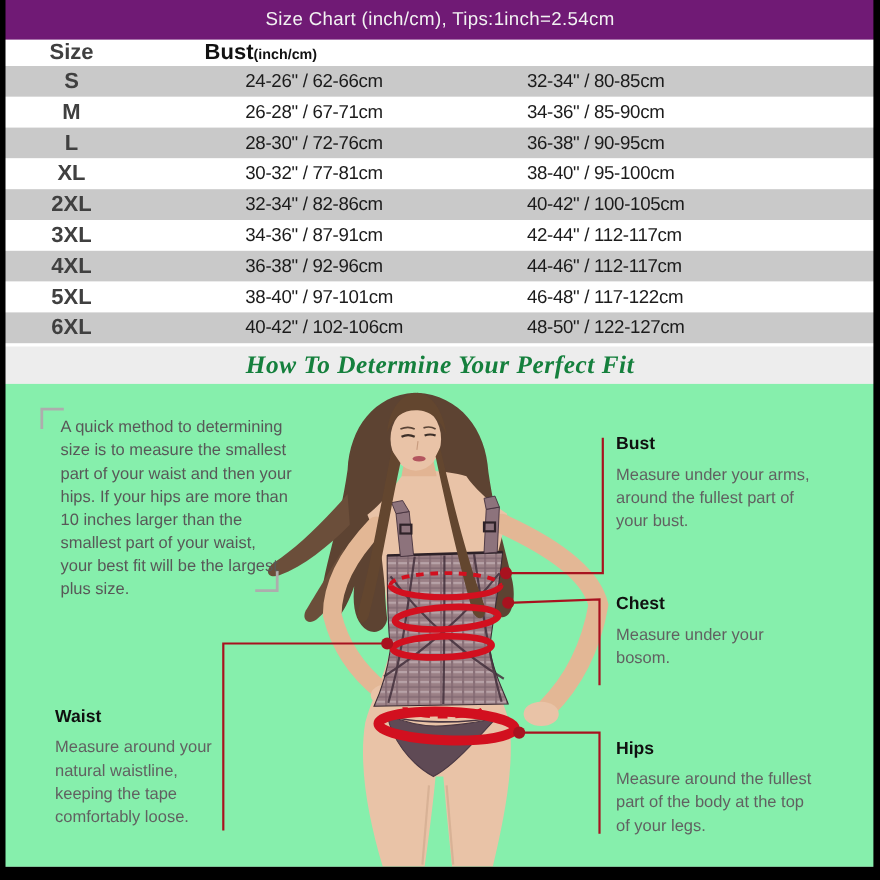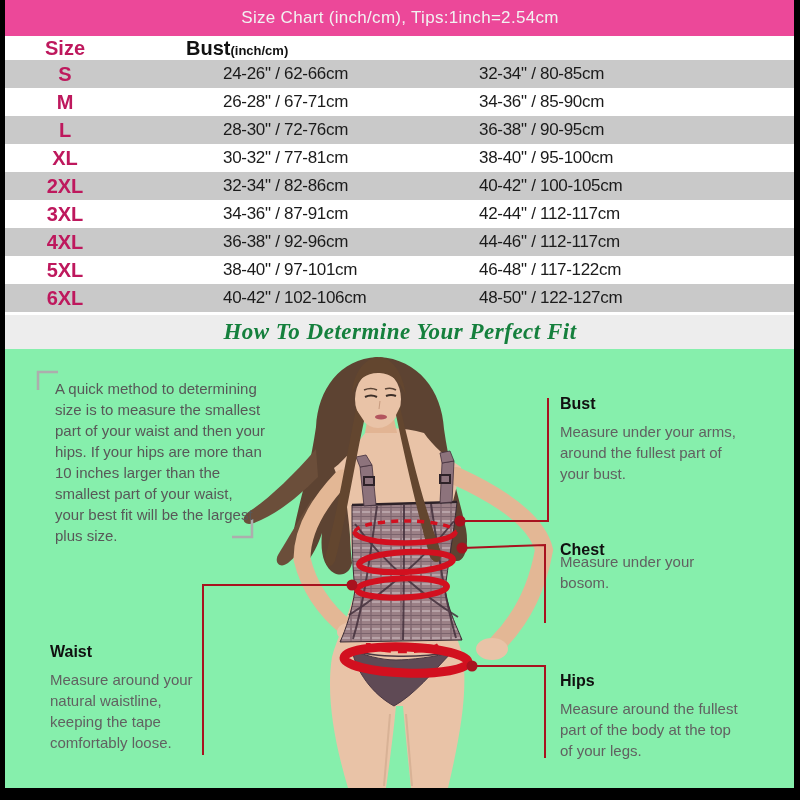--- a/index.html
+++ b/index.html
@@ -2,52 +2,52 @@
 <html><head>
 <meta charset="utf-8">
 <style>
   html,body{margin:0;padding:0;background:#fff;}
   .page{position:relative;width:800px;height:800px;background:#fff;overflow:hidden;
         font-family:"Liberation Sans",sans-serif;color:#111;}
   .border-left{position:absolute;left:0;top:0;bottom:0;width:5px;background:#000;z-index:40;}
   .border-right{position:absolute;right:0;top:0;bottom:0;width:6px;background:#000;z-index:40;}
   .bottom-bar{position:absolute;left:0;right:0;bottom:0;height:12px;background:#000;z-index:40;}
 
-  .top-bar{position:absolute;top:0;left:0;right:0;height:36px;background:#ec4899;
+  .top-bar{position:absolute;top:0;left:0;right:0;height:36px;background:#701a75;
            display:flex;align-items:center;justify-content:center;z-index:20;}
   .top-bar span{color:#f2f2f2;font-size:17px;letter-spacing:.3px;}
 
   .size-table{position:absolute;top:36px;left:0;width:800px;}
   .t-row{display:grid;grid-template-columns:130px 332px 338px;align-items:center;height:28px;}
   .t-head{height:24px;background:#fff;}
   .t-head .c-size{justify-self:center;font-weight:bold;font-size:21px;}
   .h-main{font-weight:bold;font-size:20px;}
   .h-unit{font-weight:bold;font-size:13px;}
   .c-waist-h{padding-left:41px;}
   .c-bust-h{padding-left:56px;}
   .row-odd{background:#c9c9c9;}
   .row-even{background:#ffffff;}
-  .c-size{justify-self:center;font-weight:bold;font-size:20px;color:#be185d;}
+  .c-size{justify-self:center;font-weight:bold;font-size:20px;color:#404040;}
   .c-waist{padding-left:93px;}
   .c-bust{padding-left:17px;}
   .c-val{font-size:17px;color:#1b1b1b;letter-spacing:-.3px;}
 
   .fit-title-band{position:absolute;top:315px;left:0;right:0;height:34px;background:#ededed;
                   display:flex;align-items:center;justify-content:center;}
   .fit-title-band span{font-family:"Liberation Serif",serif;font-style:italic;font-weight:bold;
                        font-size:23px;color:#15803d;letter-spacing:.5px;}
 
   .diagram{position:absolute;top:349px;left:0;width:800px;height:439px;background:#86efac;}
   .diagram svg{position:absolute;left:0;top:0;}
 
   .note{position:absolute;white-space:pre-line;font-size:15px;line-height:21px;color:#616161;}
   .note-head{position:absolute;font-size:16px;font-weight:bold;color:#101010;}
   .intro{left:55px;top:29px;width:232px;color:#585858;}
   .bust-head{left:560px;top:46px;}   .bust-note{left:560px;top:72px;width:200px;}
-  .chest-head{left:560px;top:192px;} .chest-note{left:560px;top:202px;width:190px;}
+  .chest-head{left:560px;top:192px;} .chest-note{left:560px;top:218px;width:190px;}
   .waist-head{left:50px;top:294px;}  .waist-note{left:50px;top:320px;width:180px;}
   .hips-head{left:560px;top:323px;}  .hips-note{left:560px;top:349px;width:212px;}
 </style>
 </head>
 <body>
 
 <div class="page">
 
   <div class="top-bar">
     <span>Size Chart (inch/cm), Tips:1inch=2.54cm</span>

